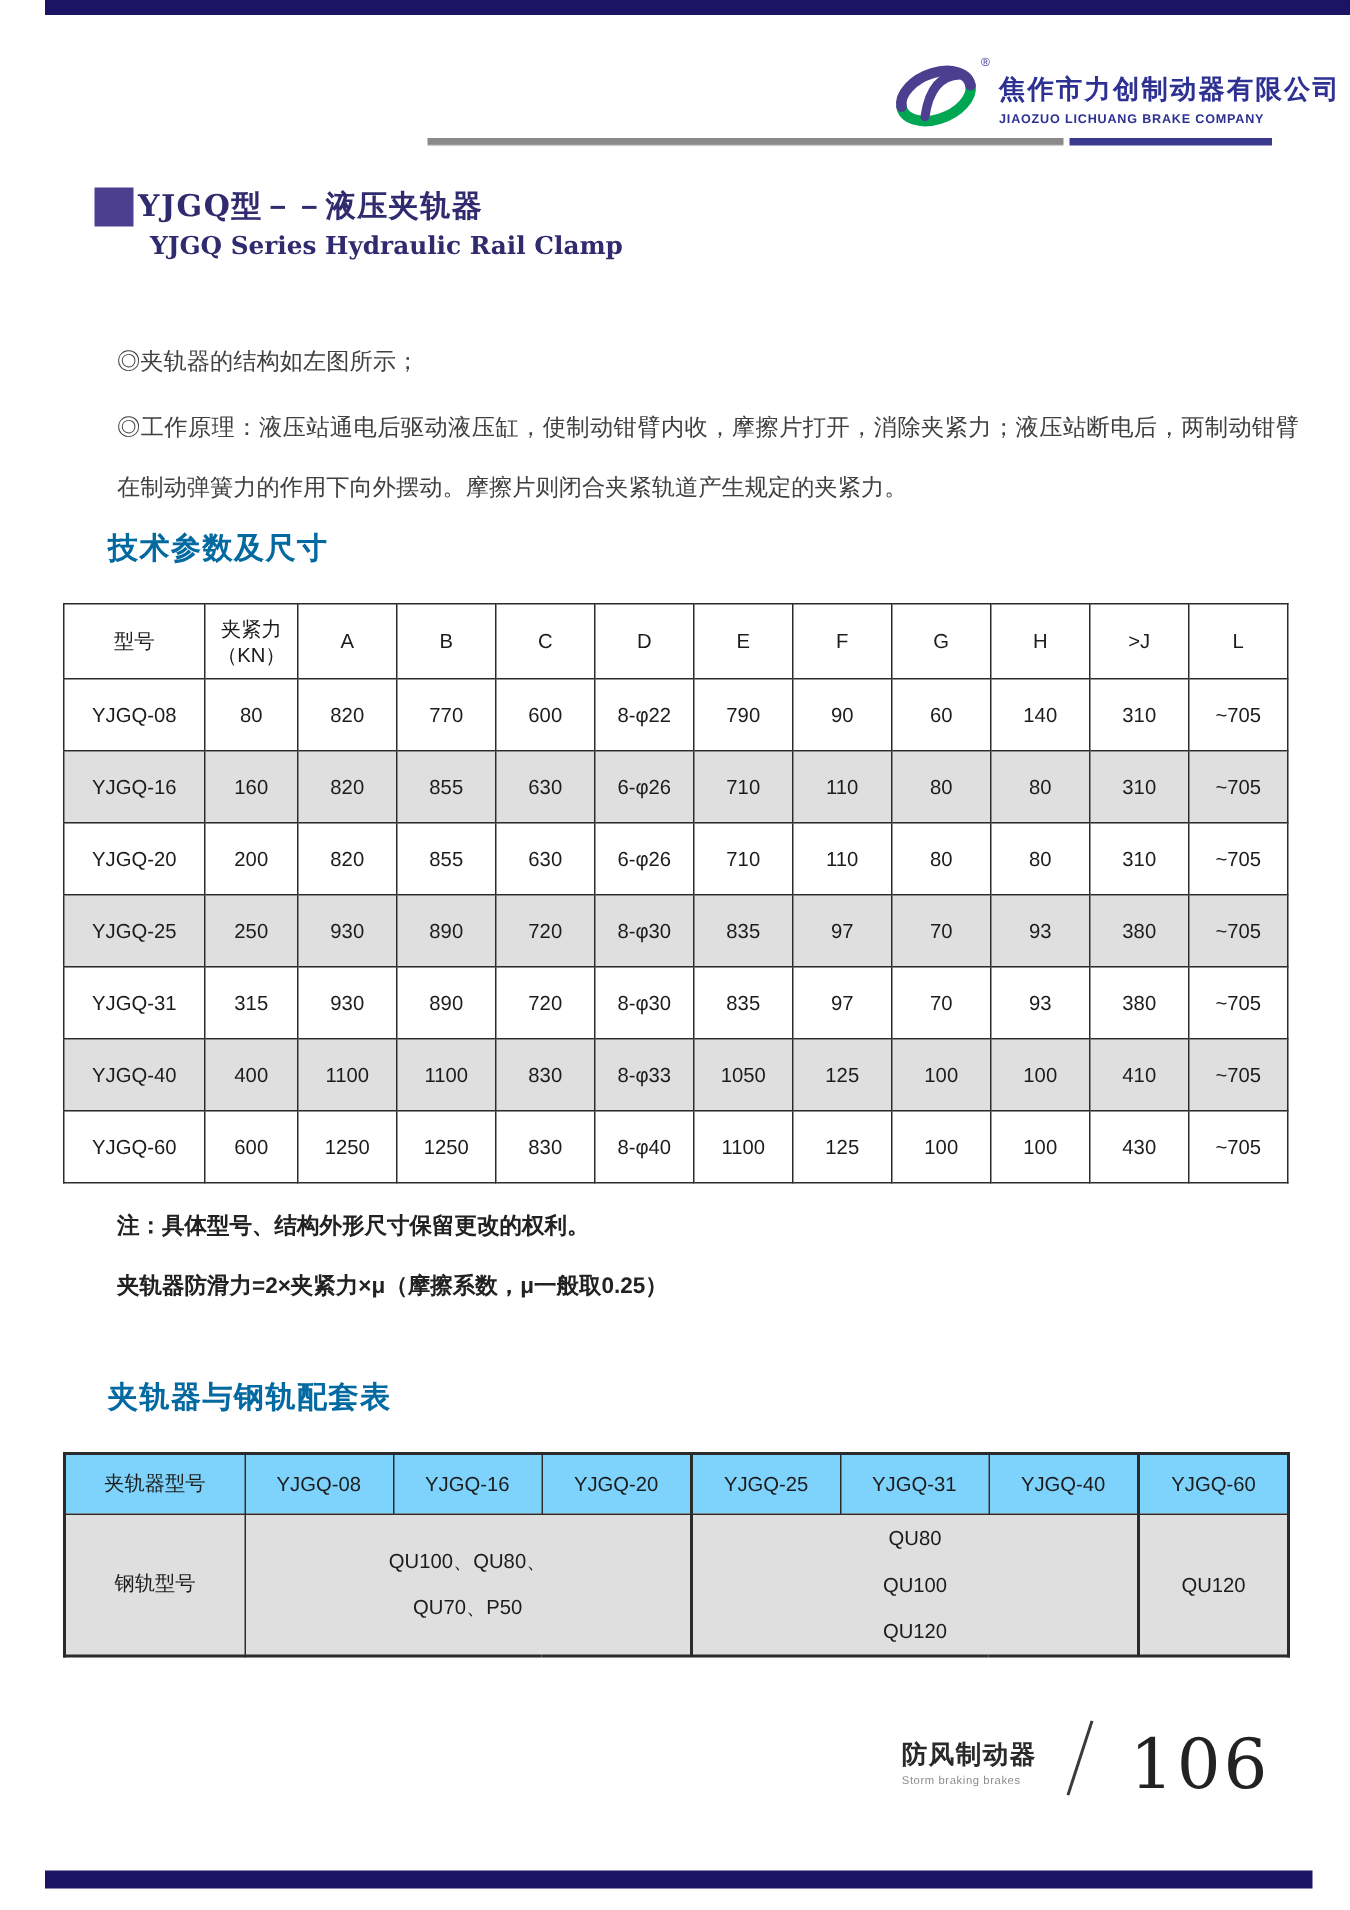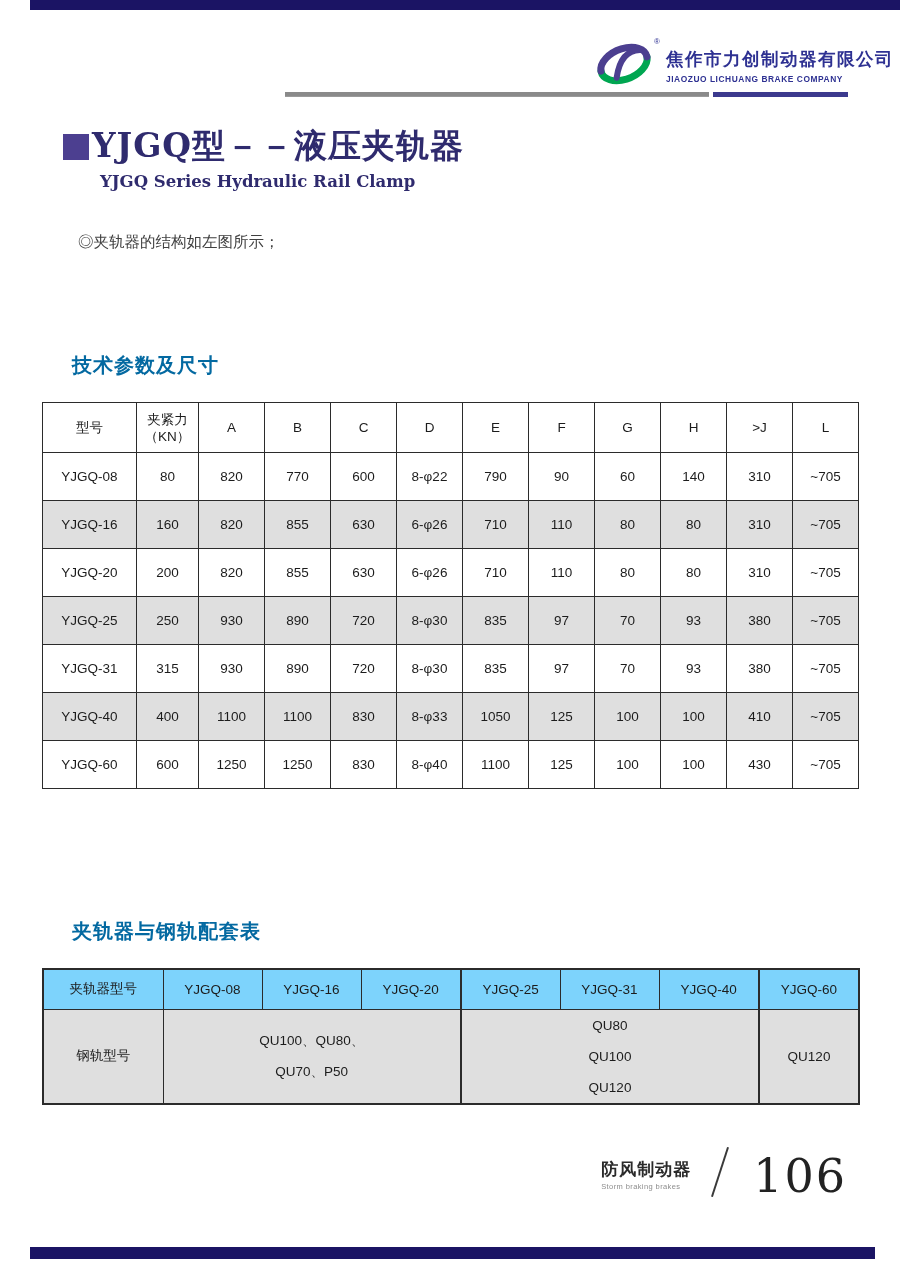--- a/index.html
+++ b/index.html
@@ -28,21 +28,21 @@
   .company-cn{font-size:17.5px;font-weight:bold;letter-spacing:1.5px;}
   .company-en{font-size:8.4px;font-weight:bold;letter-spacing:0.55px;margin-top:3px;}
   .divider-seg{position:absolute;top:92px;height:3px;border-top-width:4px;border-top-style:solid;border-bottom-width:1px;border-bottom-style:solid;}
   .divider-gray{left:285px;width:424px;border-top-color:var(--divider-gray);border-bottom-color:#9a9a9a;}
   .divider-purple{left:713px;width:135px;border-top-color:var(--divider-purple);border-bottom-color:var(--divider-purple);}
 
   
   .title-block{position:absolute;left:63px;top:124px;}
   .title-row{display:flex;align-items:center;}
   .title-square{width:26px;height:26px;background:var(--accent-purple);margin-right:3px;flex:0 0 auto;}
-  .title-cn{font-family:"DejaVu Serif",serif;font-weight:bold;font-size:33px;color:var(--title-navy);letter-spacing:1px;}
+  .title-cn{font-family:"DejaVu Serif",serif;font-weight:bold;font-size:20px;color:var(--title-navy);letter-spacing:1px;}
   .title-en{font-family:"DejaVu Serif",serif;font-weight:bold;font-size:16.5px;color:var(--title-navy);margin:3px 0 0 37px;}
 
   
   .intro{position:absolute;left:78px;top:222px;width:788px;font-size:15.5px;color:#404040;}
   .intro p{line-height:40px;text-align:justify;}
   .intro p:first-child{margin-bottom:4px;}
 
   
   .section-heading{position:absolute;left:72px;font-size:20px;font-weight:bold;color:#0369a1;letter-spacing:1px;}
   #heading-specs{top:352px;}
@@ -104,20 +104,21 @@
   <div class="title-block">
     <div class="title-row">
       <div class="title-square"></div>
       <div class="title-cn">YJGQ型－－液压夹轨器</div>
     </div>
     <div class="title-en">YJGQ Series Hydraulic Rail Clamp</div>
   </div>
 
   <div class="intro">
     <p>◎夹轨器的结构如左图所示；</p>
+    <p>◎工作原理：液压站通电后驱动液压缸，使制动钳臂内收，摩擦片打开，消除夹紧力；液压站断电后，两制动钳臂在制动弹簧力的作用下向外摆动。摩擦片则闭合夹紧轨道产生规定的夹紧力。</p>
   </div>
 
   <div class="section-heading" id="heading-specs">技术参数及尺寸</div>
 
   <table id="specs-table">
     <colgroup>
       <col style="width:94px">
         <col style="width:62px">
       <col style="width:66px">
         <col style="width:66px">
@@ -242,20 +243,24 @@
           <td>1100</td>
           <td>125</td>
           <td>100</td>
           <td>100</td>
           <td>430</td>
           <td>~705</td>
         </tr>
       </tbody>
   </table>
 
+  <div class="notes">
+    <div>注：具体型号、结构外形尺寸保留更改的权利。</div>
+    <div>夹轨器防滑力=2×夹紧力×μ（摩擦系数，μ一般取0.25）</div>
+  </div>
 
   <div class="section-heading" id="heading-match">夹轨器与钢轨配套表</div>
 
   <table id="match-table">
     <colgroup>
       <col style="width:120px">
       <col style="width:99px">
         <col style="width:99px">
         <col style="width:100px">
         <col style="width:99px">

